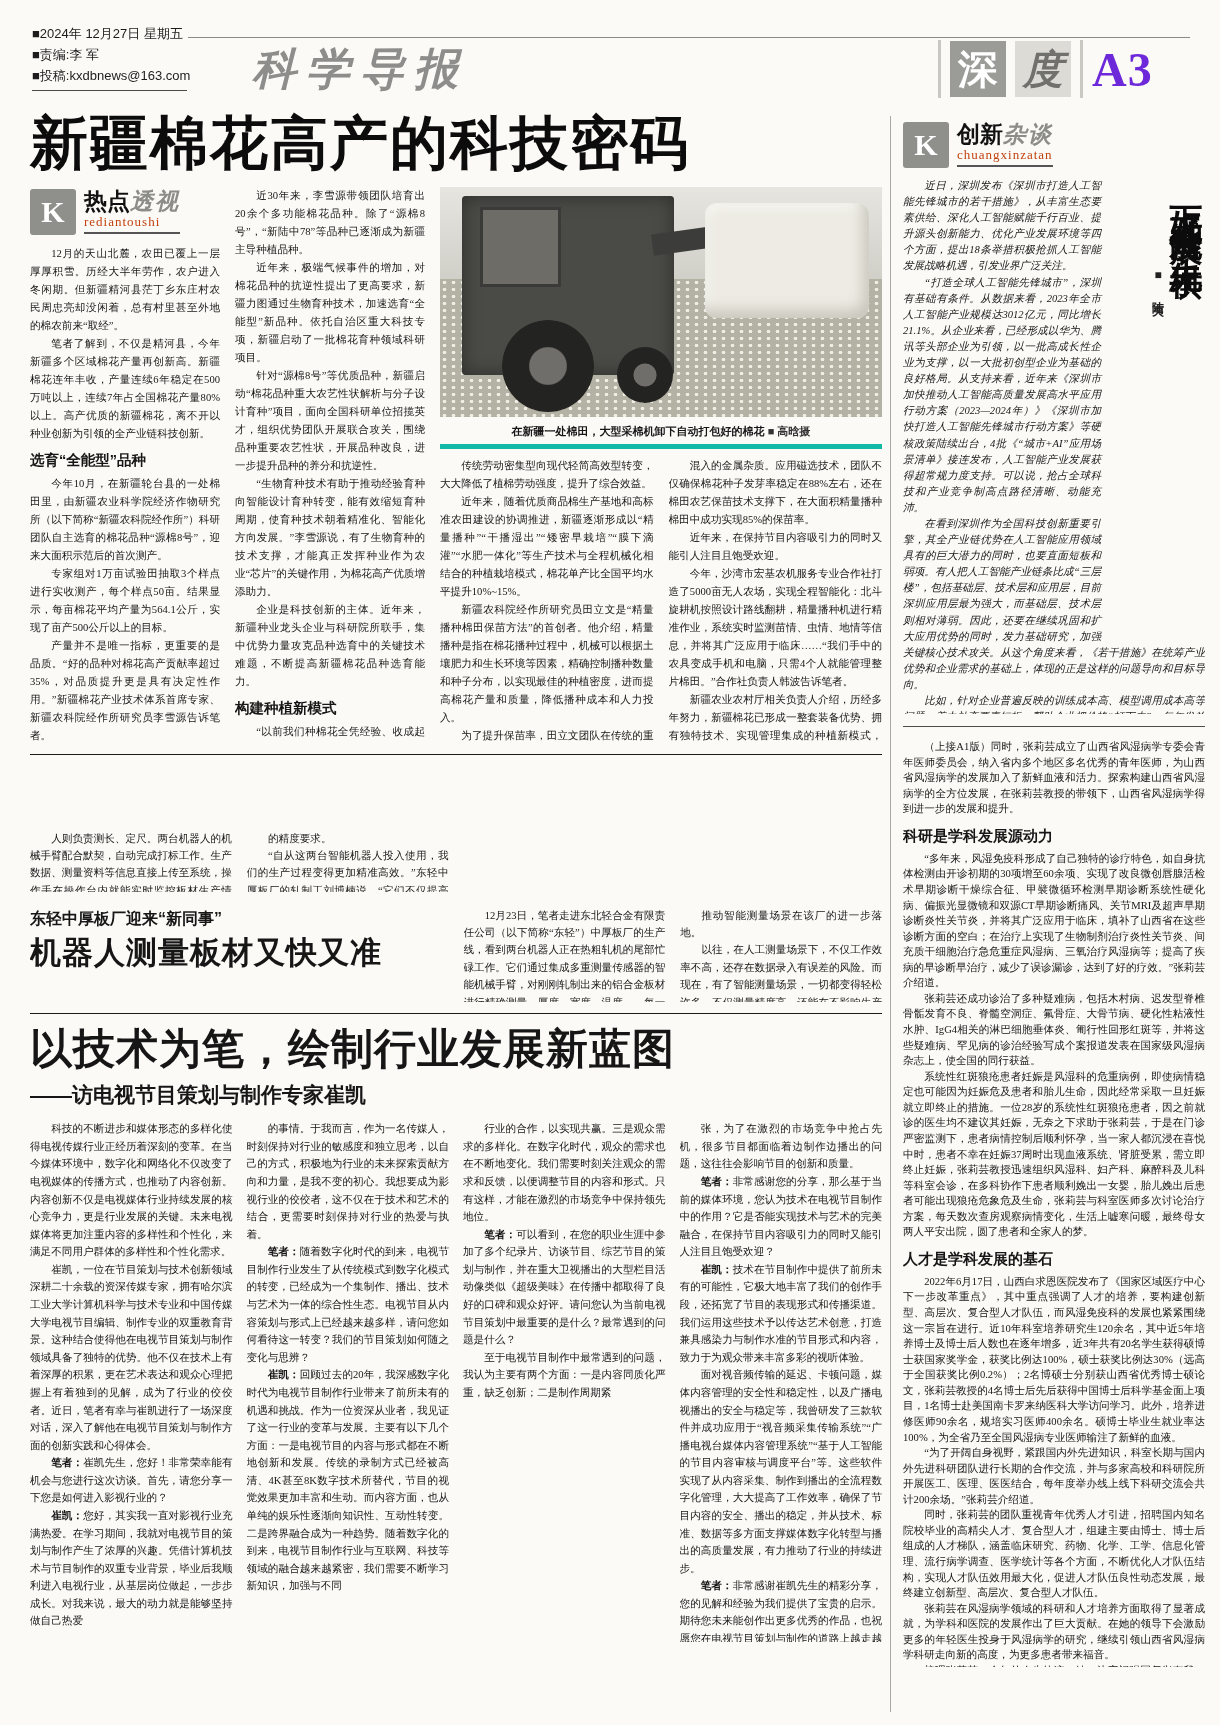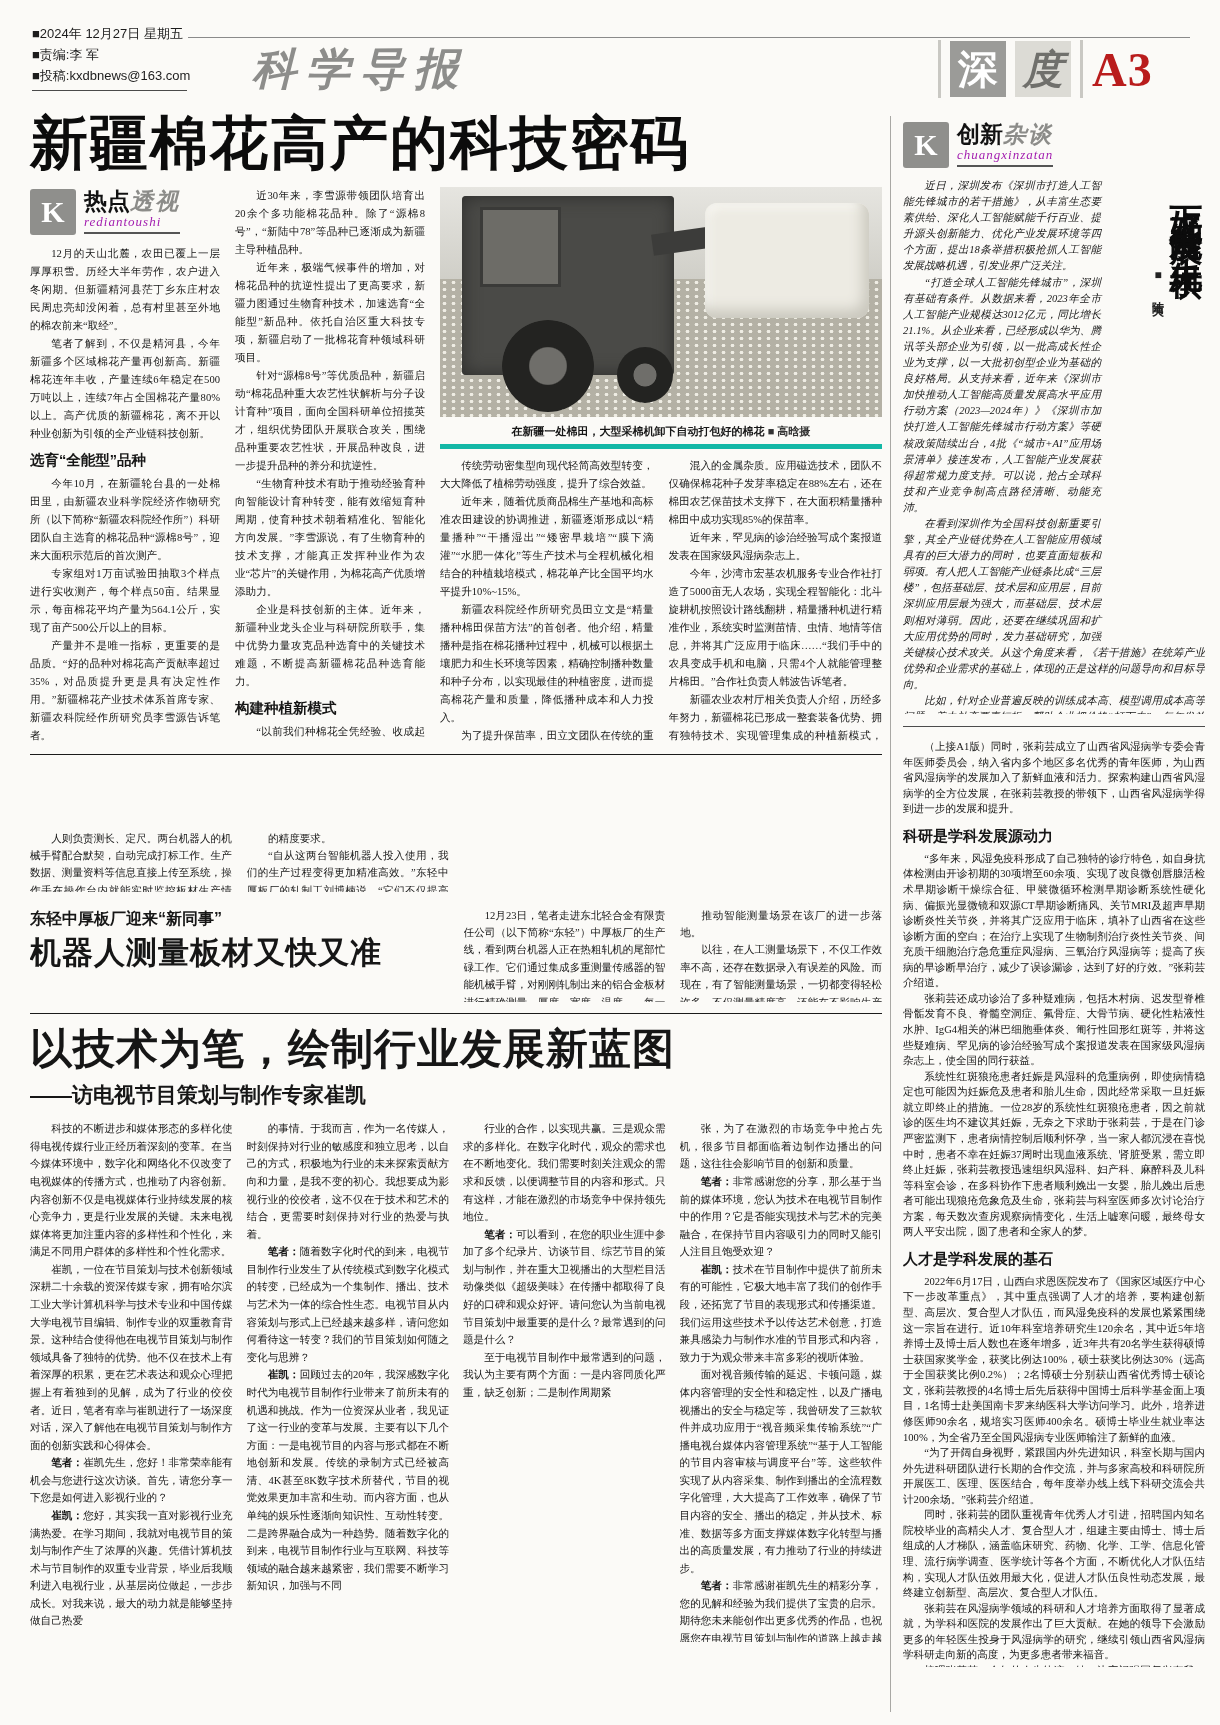--- a/index.html
+++ b/index.html
@@ -12,34 +12,34 @@
   .meta-underline{position:absolute;left:32px;top:90px;width:155px;height:1px;background:#4a4a4a;}
   .header-rule{position:absolute;left:188px;top:37px;width:1002px;height:1px;background:#8a8a8a;}
   .paper-logo{position:absolute;left:252px;top:40px;font-size:44px;font-weight:bold;font-style:italic;
         color:#8d8d8b;letter-spacing:10px;font-family:"Liberation Serif",serif;}
   .masthead{position:absolute;left:938px;top:40px;display:flex;align-items:center;gap:9px;}
   .mh-bar{width:3px;height:58px;background:#c9c8c3;}
   .mh-sq1{width:56px;height:56px;background:#9b9b98;color:#fff;display:flex;align-items:center;justify-content:center;
         font:900 40px "Liberation Sans","DejaVu Sans",sans-serif;}
   .mh-sq2{width:56px;height:56px;background:#dcdbd5;color:#70706c;display:flex;align-items:center;justify-content:center;
         font:900 italic 40px "Liberation Serif",serif;}
-  .mh-a3{font:900 48px "Liberation Serif","DejaVu Serif",serif;color:#b91c1c;letter-spacing:1px;}
+  .mh-a3{font:900 48px "Liberation Serif","DejaVu Serif",serif;color:#6d28d9;letter-spacing:1px;}
   
   .content{position:absolute;left:30px;top:106px;width:852px;}
   .vrule{position:absolute;left:890px;top:116px;width:1px;height:1596px;background:#a9a8a4;}
   .sidebar{position:absolute;left:903px;top:120px;width:302px;}
   
   .badge{display:flex;align-items:flex-start;gap:8px;margin:2px 0 10px 0;}
   .badge-k{width:46px;height:46px;background:#8f8f8c;color:#fff;border-radius:3px;flex:none;
         display:flex;align-items:center;justify-content:center;font:900 30px "Liberation Serif",serif;}
   .badge-right{border-bottom:2px solid #555;padding-bottom:2px;}
   .badge-title{font-size:23px;line-height:1.1;white-space:nowrap;}
   .badge-title .bt1{font-weight:900;font-family:"Liberation Sans",sans-serif;color:#111;}
   .badge-title .bt2{font-weight:bold;font-style:italic;color:#8c8c89;letter-spacing:2px;}
-  .badge-pinyin{font-style:italic;color:#a21caf;font-size:13px;letter-spacing:1px;}
+  .badge-pinyin{color:#c2410c;font-size:13px;letter-spacing:1px;}
   
   .t-headline{font:900 58px/1.15 "Liberation Sans","DejaVu Sans",sans-serif;color:#0c0c0c;letter-spacing:2px;margin:4px 0 10px 0;}
   .t-body{display:flex;gap:15px;height:556px;overflow:hidden;}
   .t-col{flex:1;overflow:hidden;}
   .t-right{width:442px;flex:none;display:flex;flex-direction:column;}
   .t-right-cols{display:flex;gap:15px;flex:1;overflow:hidden;}
   .para{margin:0;text-indent:2em;text-align:justify;}
   .t-col .para,.t-right-cols .para{font-size:10.6px;line-height:1.7;}
   .subhead{font:bold 14.5px/1.4 "Liberation Sans","DejaVu Sans",sans-serif;margin:7px 0 5px 0;}
   
@@ -160,21 +160,21 @@
           </div>
           <div class="t-right-cols">
             <div class="t-col">
                 <p class="para">传统劳动密集型向现代轻简高效型转变，大大降低了植棉劳动强度，提升了综合效益。</p>
                 <p class="para">近年来，随着优质商品棉生产基地和高标准农田建设的协调推进，新疆逐渐形成以“精量播种”“干播湿出”“矮密早栽培”“膜下滴灌”“水肥一体化”等生产技术与全程机械化相结合的种植栽培模式，棉花单产比全国平均水平提升10%~15%。</p>
                 <p class="para">新疆农科院经作所研究员田立文是“精量播种棉田保苗方法”的首创者。他介绍，精量播种是指在棉花播种过程中，机械可以根据土壤肥力和生长环境等因素，精确控制播种数量和种子分布，以实现最佳的种植密度，进而提高棉花产量和质量，降低播种成本和人力投入。</p>
                 <p class="para">为了提升保苗率，田立文团队在传统的重力选、风选、色选等种子精选技术基础上，与种子生产企业共同研发出磁选技术。磁选技术是一种利用磁力将不同磁性物质分离的方法。在棉花种子的处理中，磁选技术主要用于去除种子中</p>
               </div>
             <div class="t-col">
                 <p class="para">混入的金属杂质。应用磁选技术，团队不仅确保棉花种子发芽率稳定在88%左右，还在棉田农艺保苗技术支撑下，在大面积精量播种棉田中成功实现85%的保苗率。</p>
-                <p class="para">近年来，罕见病的诊治经验写成个案报道发表在国家级风湿病杂志上。</p>
+                <p class="para">近年来，在保持节目内容吸引力的同时又能引人注目且饱受欢迎。</p>
                 <p class="para">今年，沙湾市宏基农机服务专业合作社打造了5000亩无人农场，实现全程智能化：北斗旋耕机按照设计路线翻耕，精量播种机进行精准作业，系统实时监测苗情、虫情、地情等信息，并将其广泛应用于临床……“我们手中的农具变成手机和电脑，只需4个人就能管理整片棉田。”合作社负责人韩波告诉笔者。</p>
                 <p class="para">新疆农业农村厅相关负责人介绍，历经多年努力，新疆棉花已形成一整套装备优势、拥有独特技术、实现管理集成的种植新模式，耕、种、收机械化率达97%，棉花平均采净率达95%。综合技术的应用，有力保障了棉花高产。</p>
               </div>
           </div>
         </div>
       </div>
     </div>
 
     <div class="rule"></div>
 

